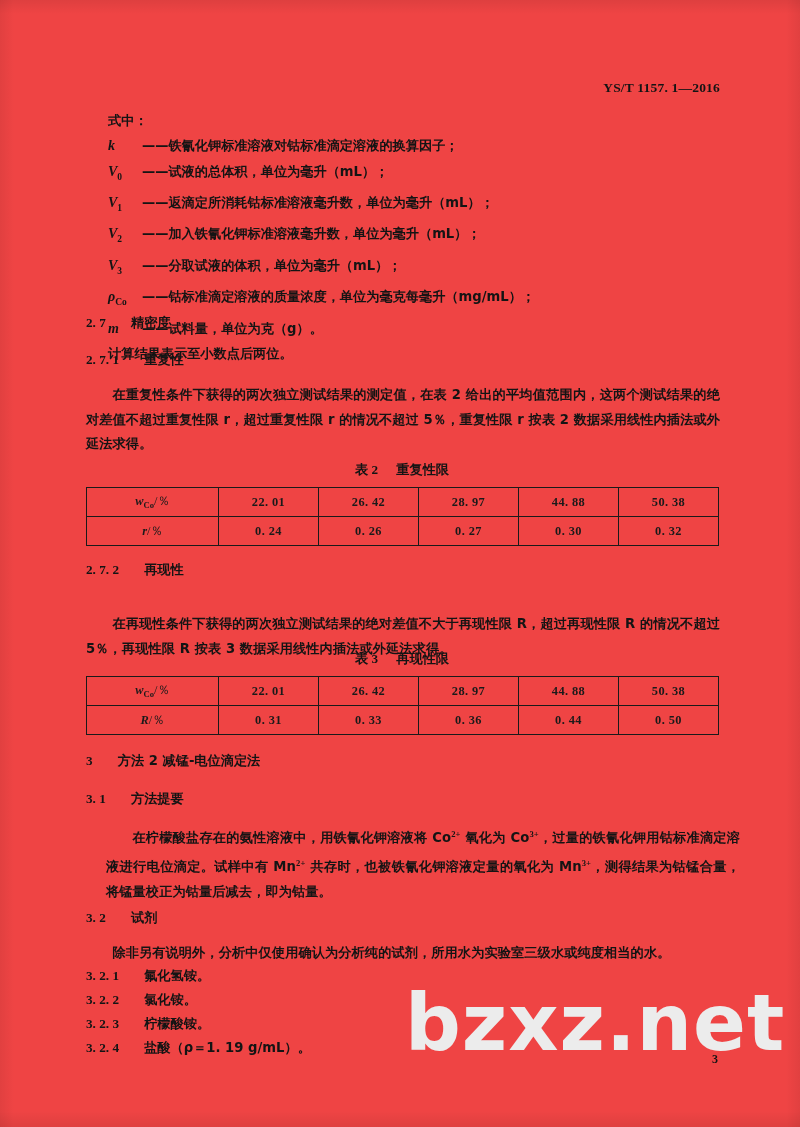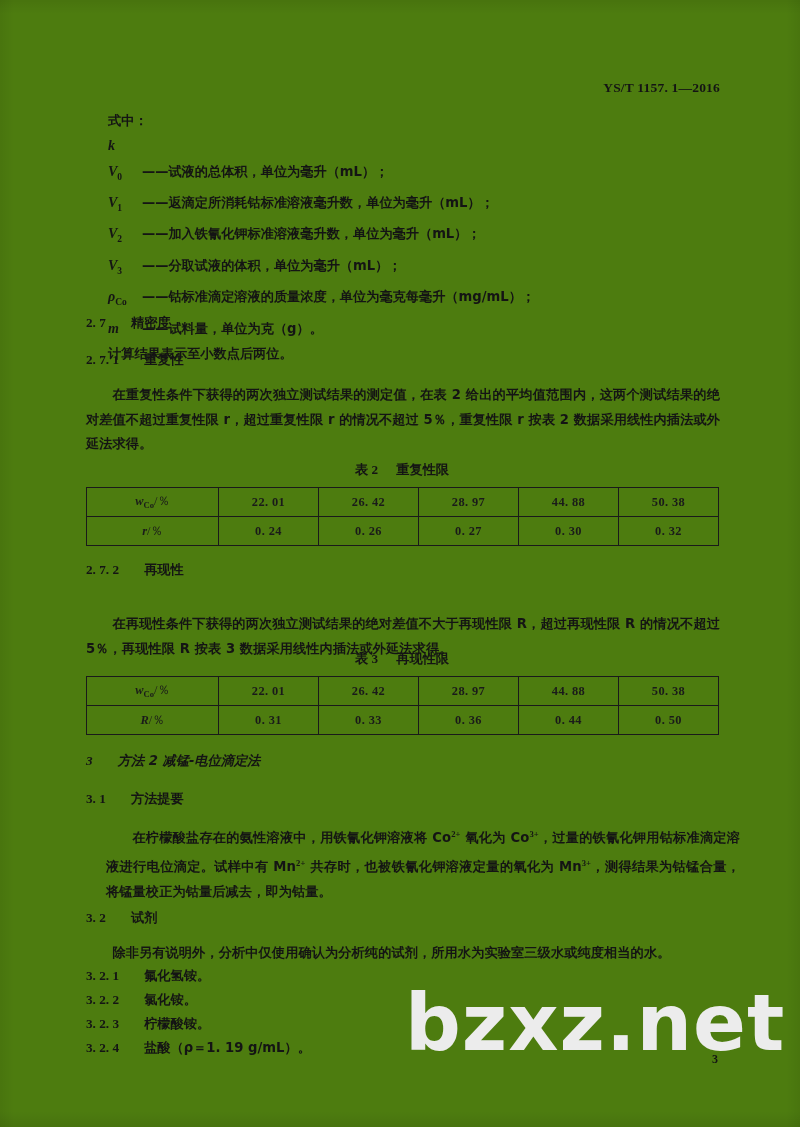--- a/index.html
+++ b/index.html
@@ -4,21 +4,21 @@
 <style>
   html, body {
     margin: 0;
     padding: 0;
     background: #8a8a8a;
   }
   .page {
     position: relative;
     width: 800px;
     height: 1127px;
-    background: #4d7c0f;
+    background: #ef4444;
     overflow: hidden;
     font-family: "DejaVu Sans", "Liberation Sans", sans-serif;
     color: #141414;
     box-sizing: border-box;
   }
   .edge-top { position:absolute; left:0; right:0; top:0; height:14px;
     background: linear-gradient(to bottom, rgba(0,0,0,0.07), rgba(0,0,0,0)); }
   .edge-bottom { position:absolute; left:0; right:0; bottom:0; height:16px;
     background: linear-gradient(to top, rgba(0,0,0,0.07), rgba(0,0,0,0)); }
   .edge-left { position:absolute; top:0; bottom:0; left:0; width:14px;
@@ -156,20 +156,21 @@
   <div class="content">
 
     <div class="header">YS/T 1157. 1—2016</div>
 
     <div style="position:absolute; top:108px; left:22px; width:612px;">
       <div class="where-block">
         <div class="where-title">式中：</div>
 
         <div class="where-row">
           <span class="sym"><span>k</span></span>
+          <span class="where-def">——铁氰化钾标准溶液对钴标准滴定溶液的换算因子；</span>
         </div>
 
         <div class="where-row">
           <span class="sym"><span>V</span><sub>0</sub></span>
           <span class="where-def">——试液的总体积，单位为毫升（mL）；</span>
         </div>
 
         <div class="where-row">
           <span class="sym"><span>V</span><sub>1</sub></span>
           <span class="where-def">——返滴定所消耗钴标准溶液毫升数，单位为毫升（mL）；</span>
@@ -288,21 +289,21 @@
             <td class="num">0. 31</td>
             <td class="num">0. 33</td>
             <td class="num">0. 36</td>
             <td class="num">0. 44</td>
             <td class="num">0. 50</td>
           </tr>
         </tbody>
       </table>
     </div>
 
-    <div class="sec-head" style="position:absolute; top:751px; left:0;font-style:italic;">
+    <div class="sec-head" style="position:absolute; top:751px; left:0;">
       <span class="sec-num fm">3</span>
       <span class="sec-gap-lg"></span>
       <span>方法 2 减锰-电位滴定法</span>
     </div>
 
     <div class="sec-head" style="position:absolute; top:789px; left:0;">
       <span class="sec-num fm">3. 1</span>
       <span class="sec-gap-lg"></span>
       <span>方法提要</span>
     </div>

